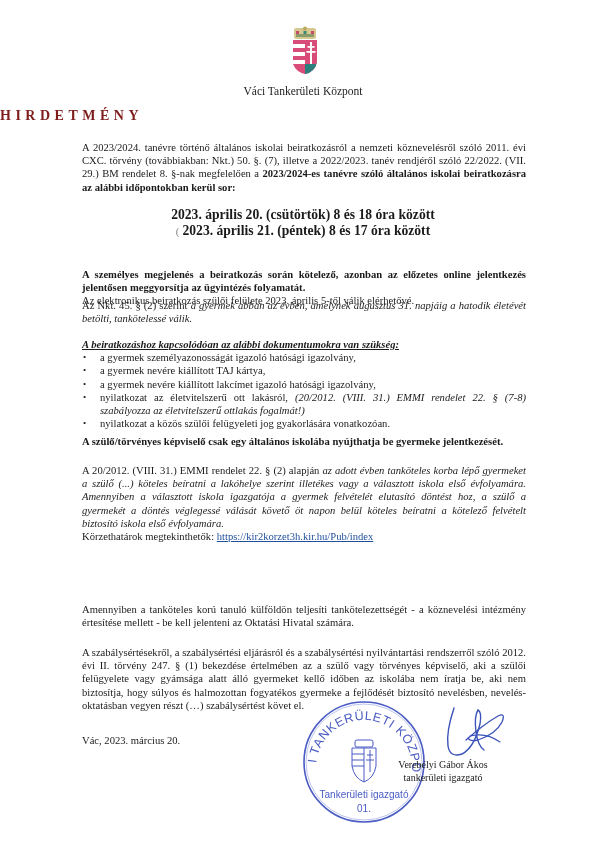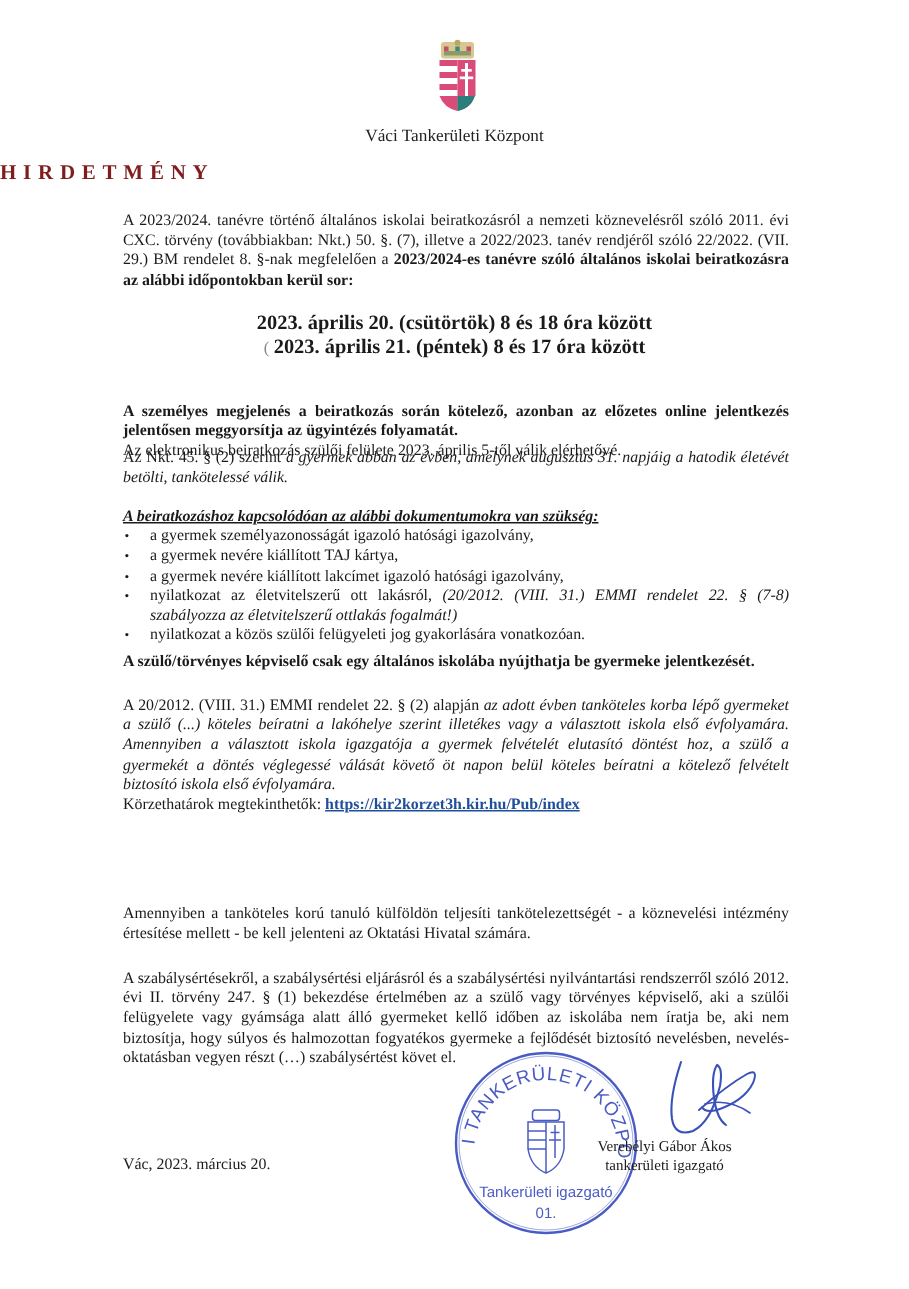--- a/index.html
+++ b/index.html
@@ -91,27 +91,26 @@
       position: absolute;
       left: 1px;
       top: 0;
       font-size: 9px;
     }
     .p-one-school { top: 435px; font-weight: bold; }
     .p-emmi { top: 464px; }
     .p-appeal { top: 557px; }
     .p-abroad { top: 603px; }
     .p-offense { top: 646px; }
-    .p-place { top: 734px; font-size: 10.6px; margin-top: 36px; }
+    .p-place { top: 734px; font-size: 10.6px; }
     b, .bold { font-weight: bold; }
     i, .italic { font-style: italic; }
     a.link {
       color: #1f4e9a;
       text-decoration: underline;
-      font-weight: bold;
     }
     .stamp {
       position: absolute;
       left: 300px;
       top: 698px;
       width: 128px;
       height: 128px;
     }
     .signature {
       position: absolute;

